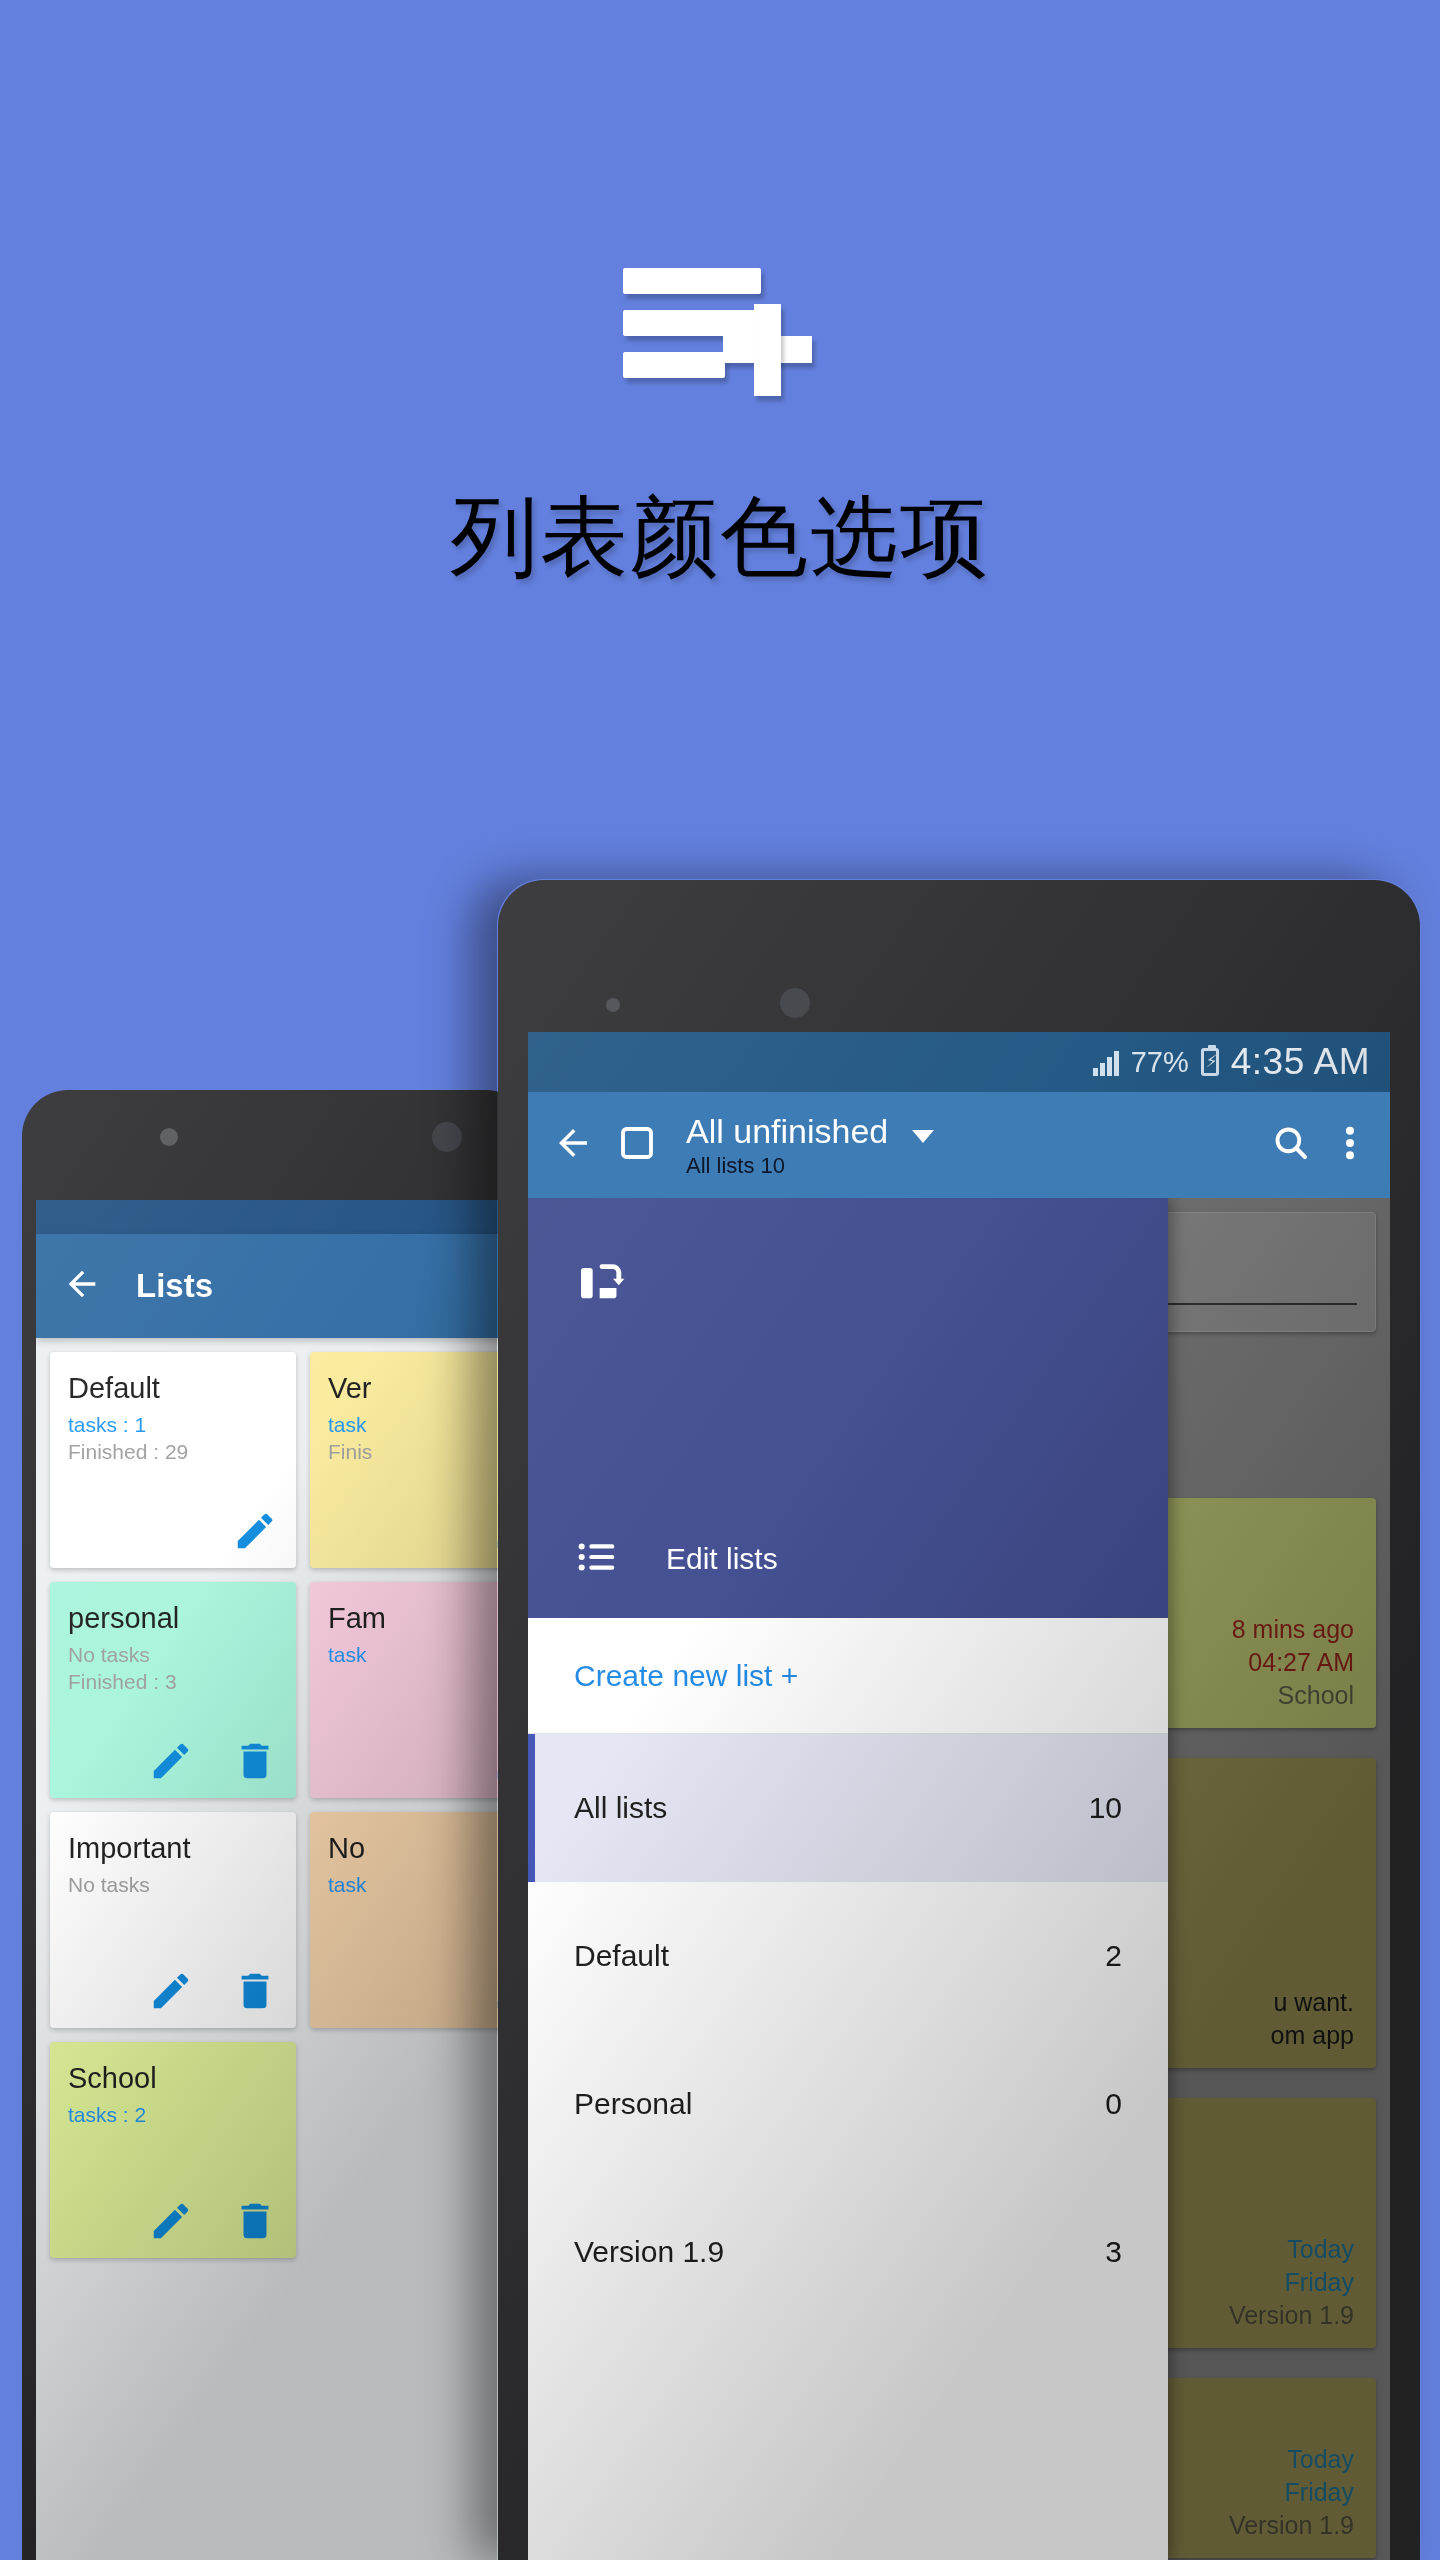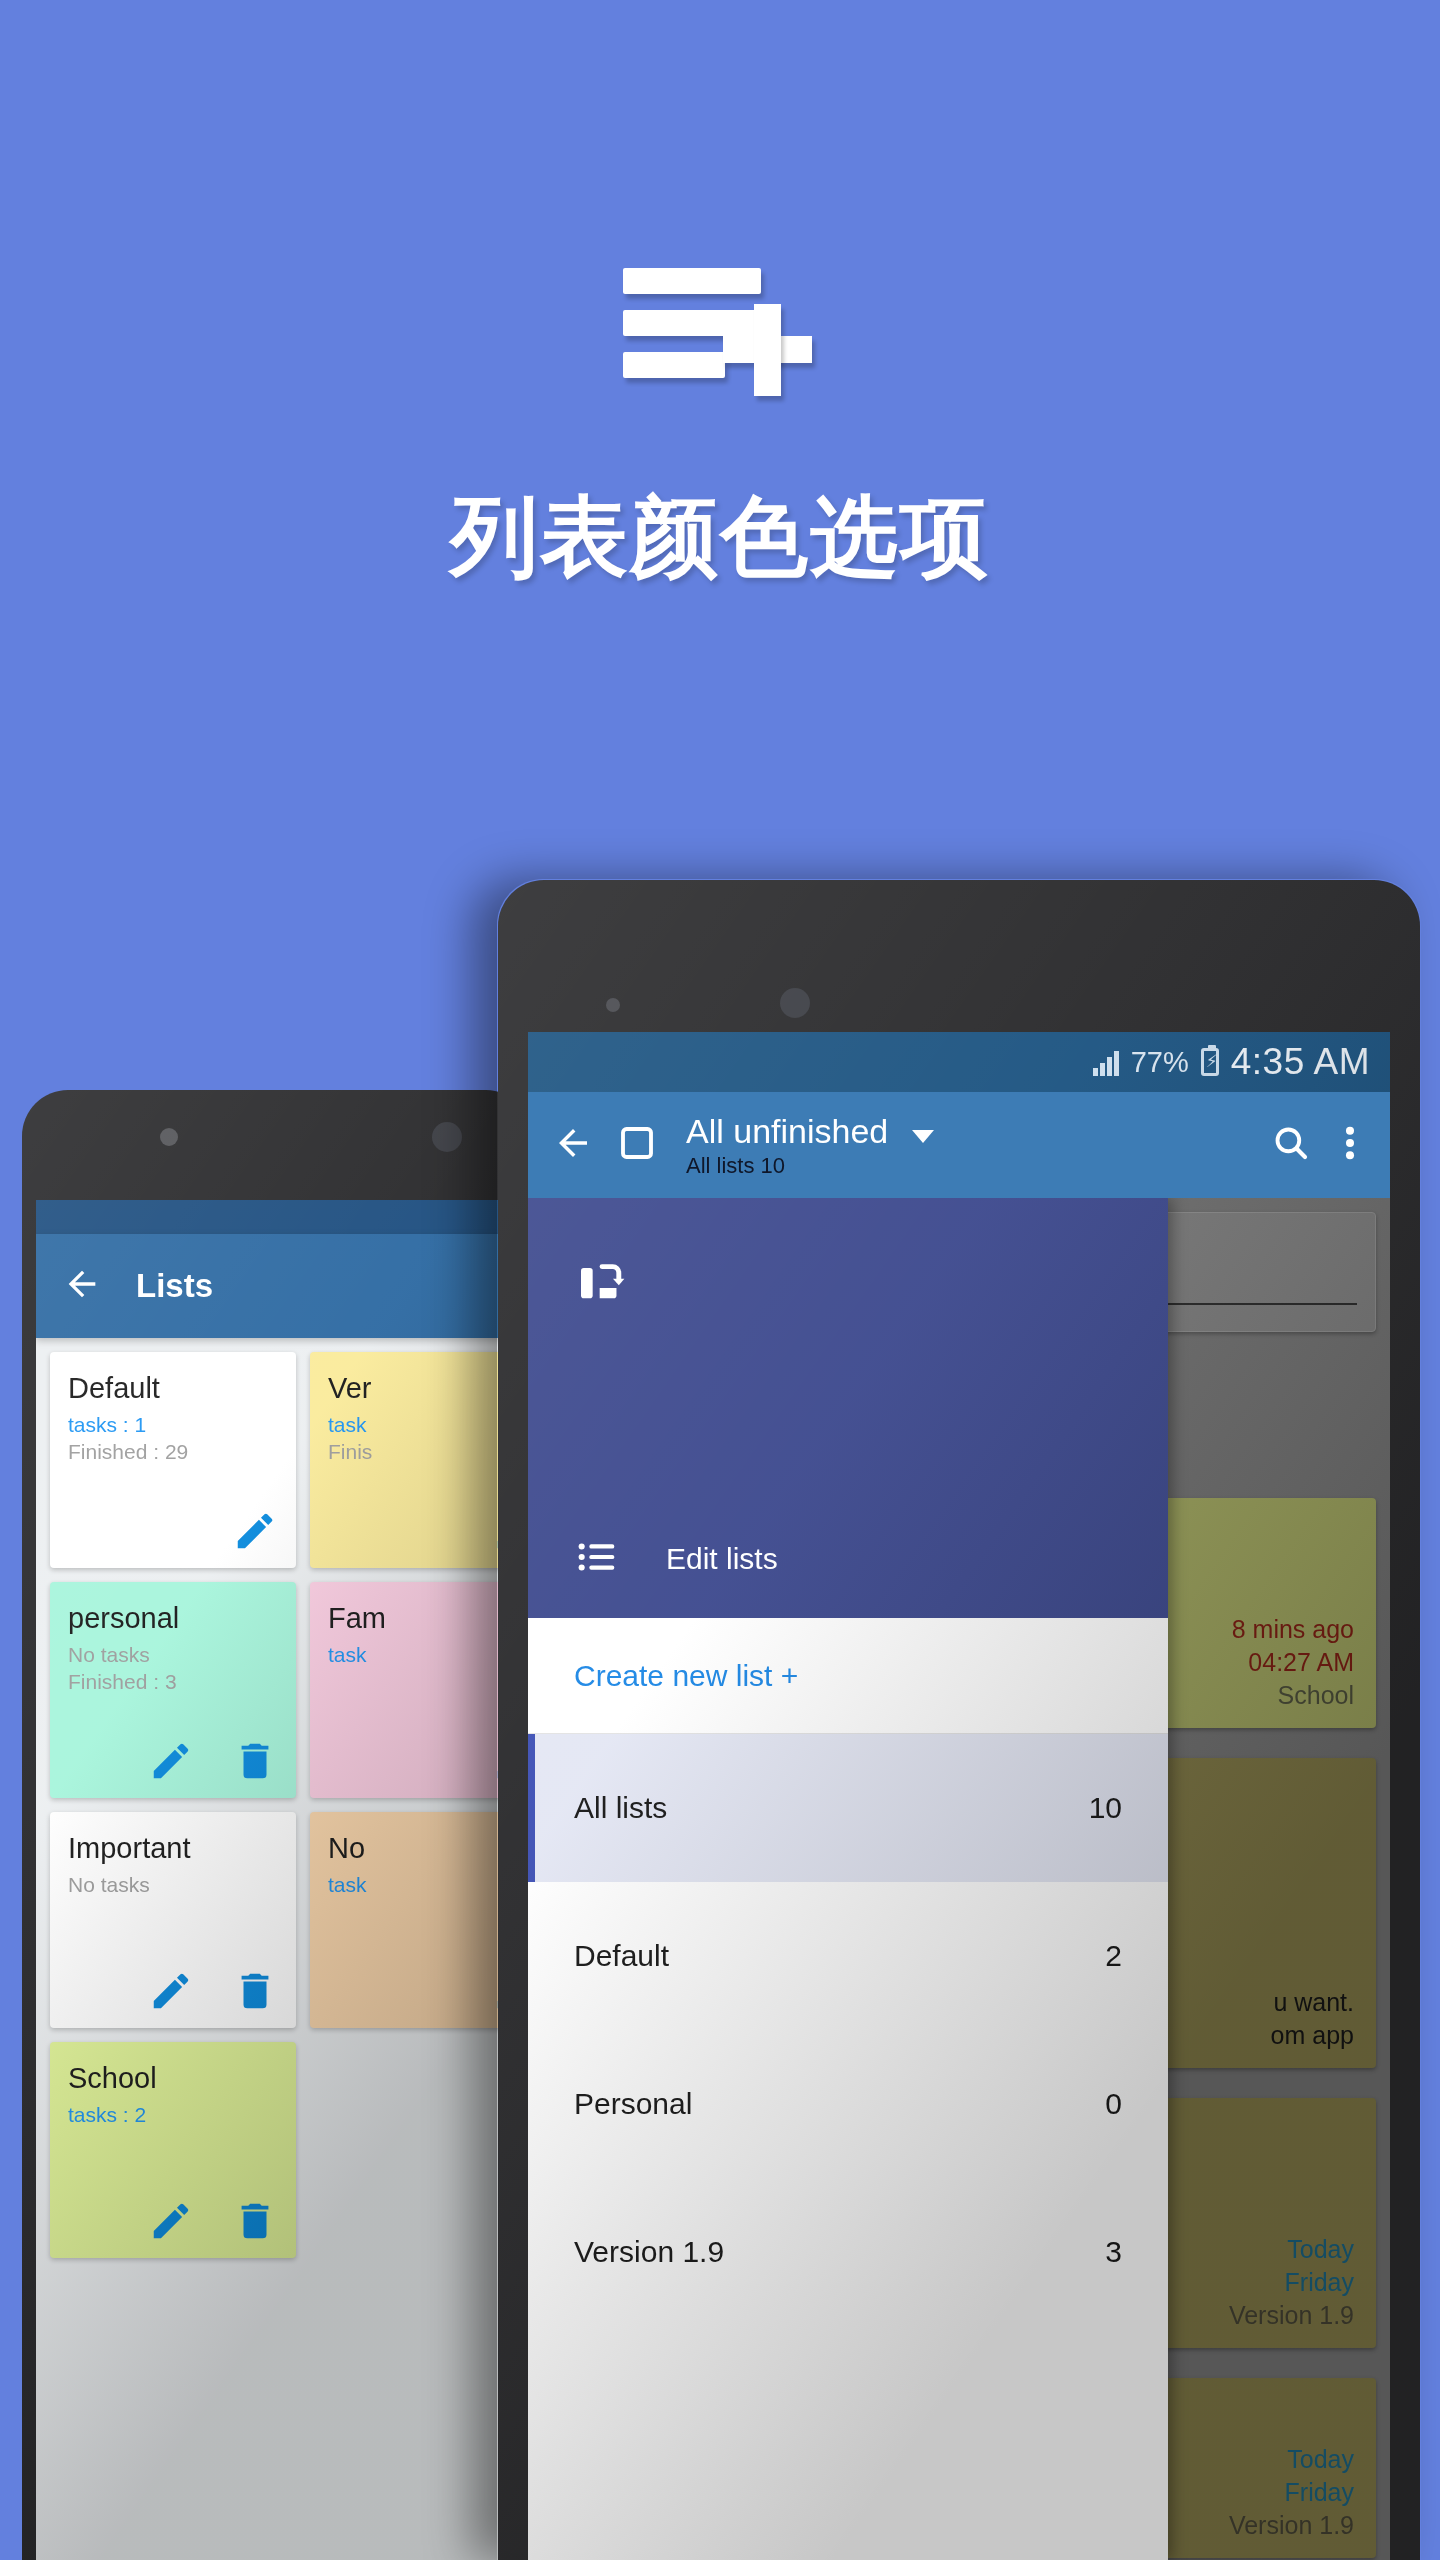--- a/index.html
+++ b/index.html
@@ -32,23 +32,23 @@
     position: absolute; left: 139px; top: 46px; width: 27px; height: 92px;
     background: #fff; box-shadow: 3px 5px 4px rgba(0,0,0,0.22);
   }
   .logo-plus-h {
     position: absolute; left: 108px; top: 78px; width: 89px; height: 27px;
     background: #fff; box-shadow: 3px 5px 4px rgba(0,0,0,0.22);
   }
   .hero-title {
     position: absolute; left: 0; right: 0; top: 478px;
     text-align: center;
-    color: #ffffff;
+    color: #000000;
     font-size: 88px;
-    font-weight: 700;
+    font-weight: 400;
     letter-spacing: 2px;
     text-shadow: 3px 4px 5px rgba(0,0,0,0.18);
     font-family: "DejaVu Sans", "Liberation Sans", sans-serif;
   }
 
   
   .phone {
     position: absolute;
     background: #2b2b2d;
     border-radius: 46px 46px 0 0;

